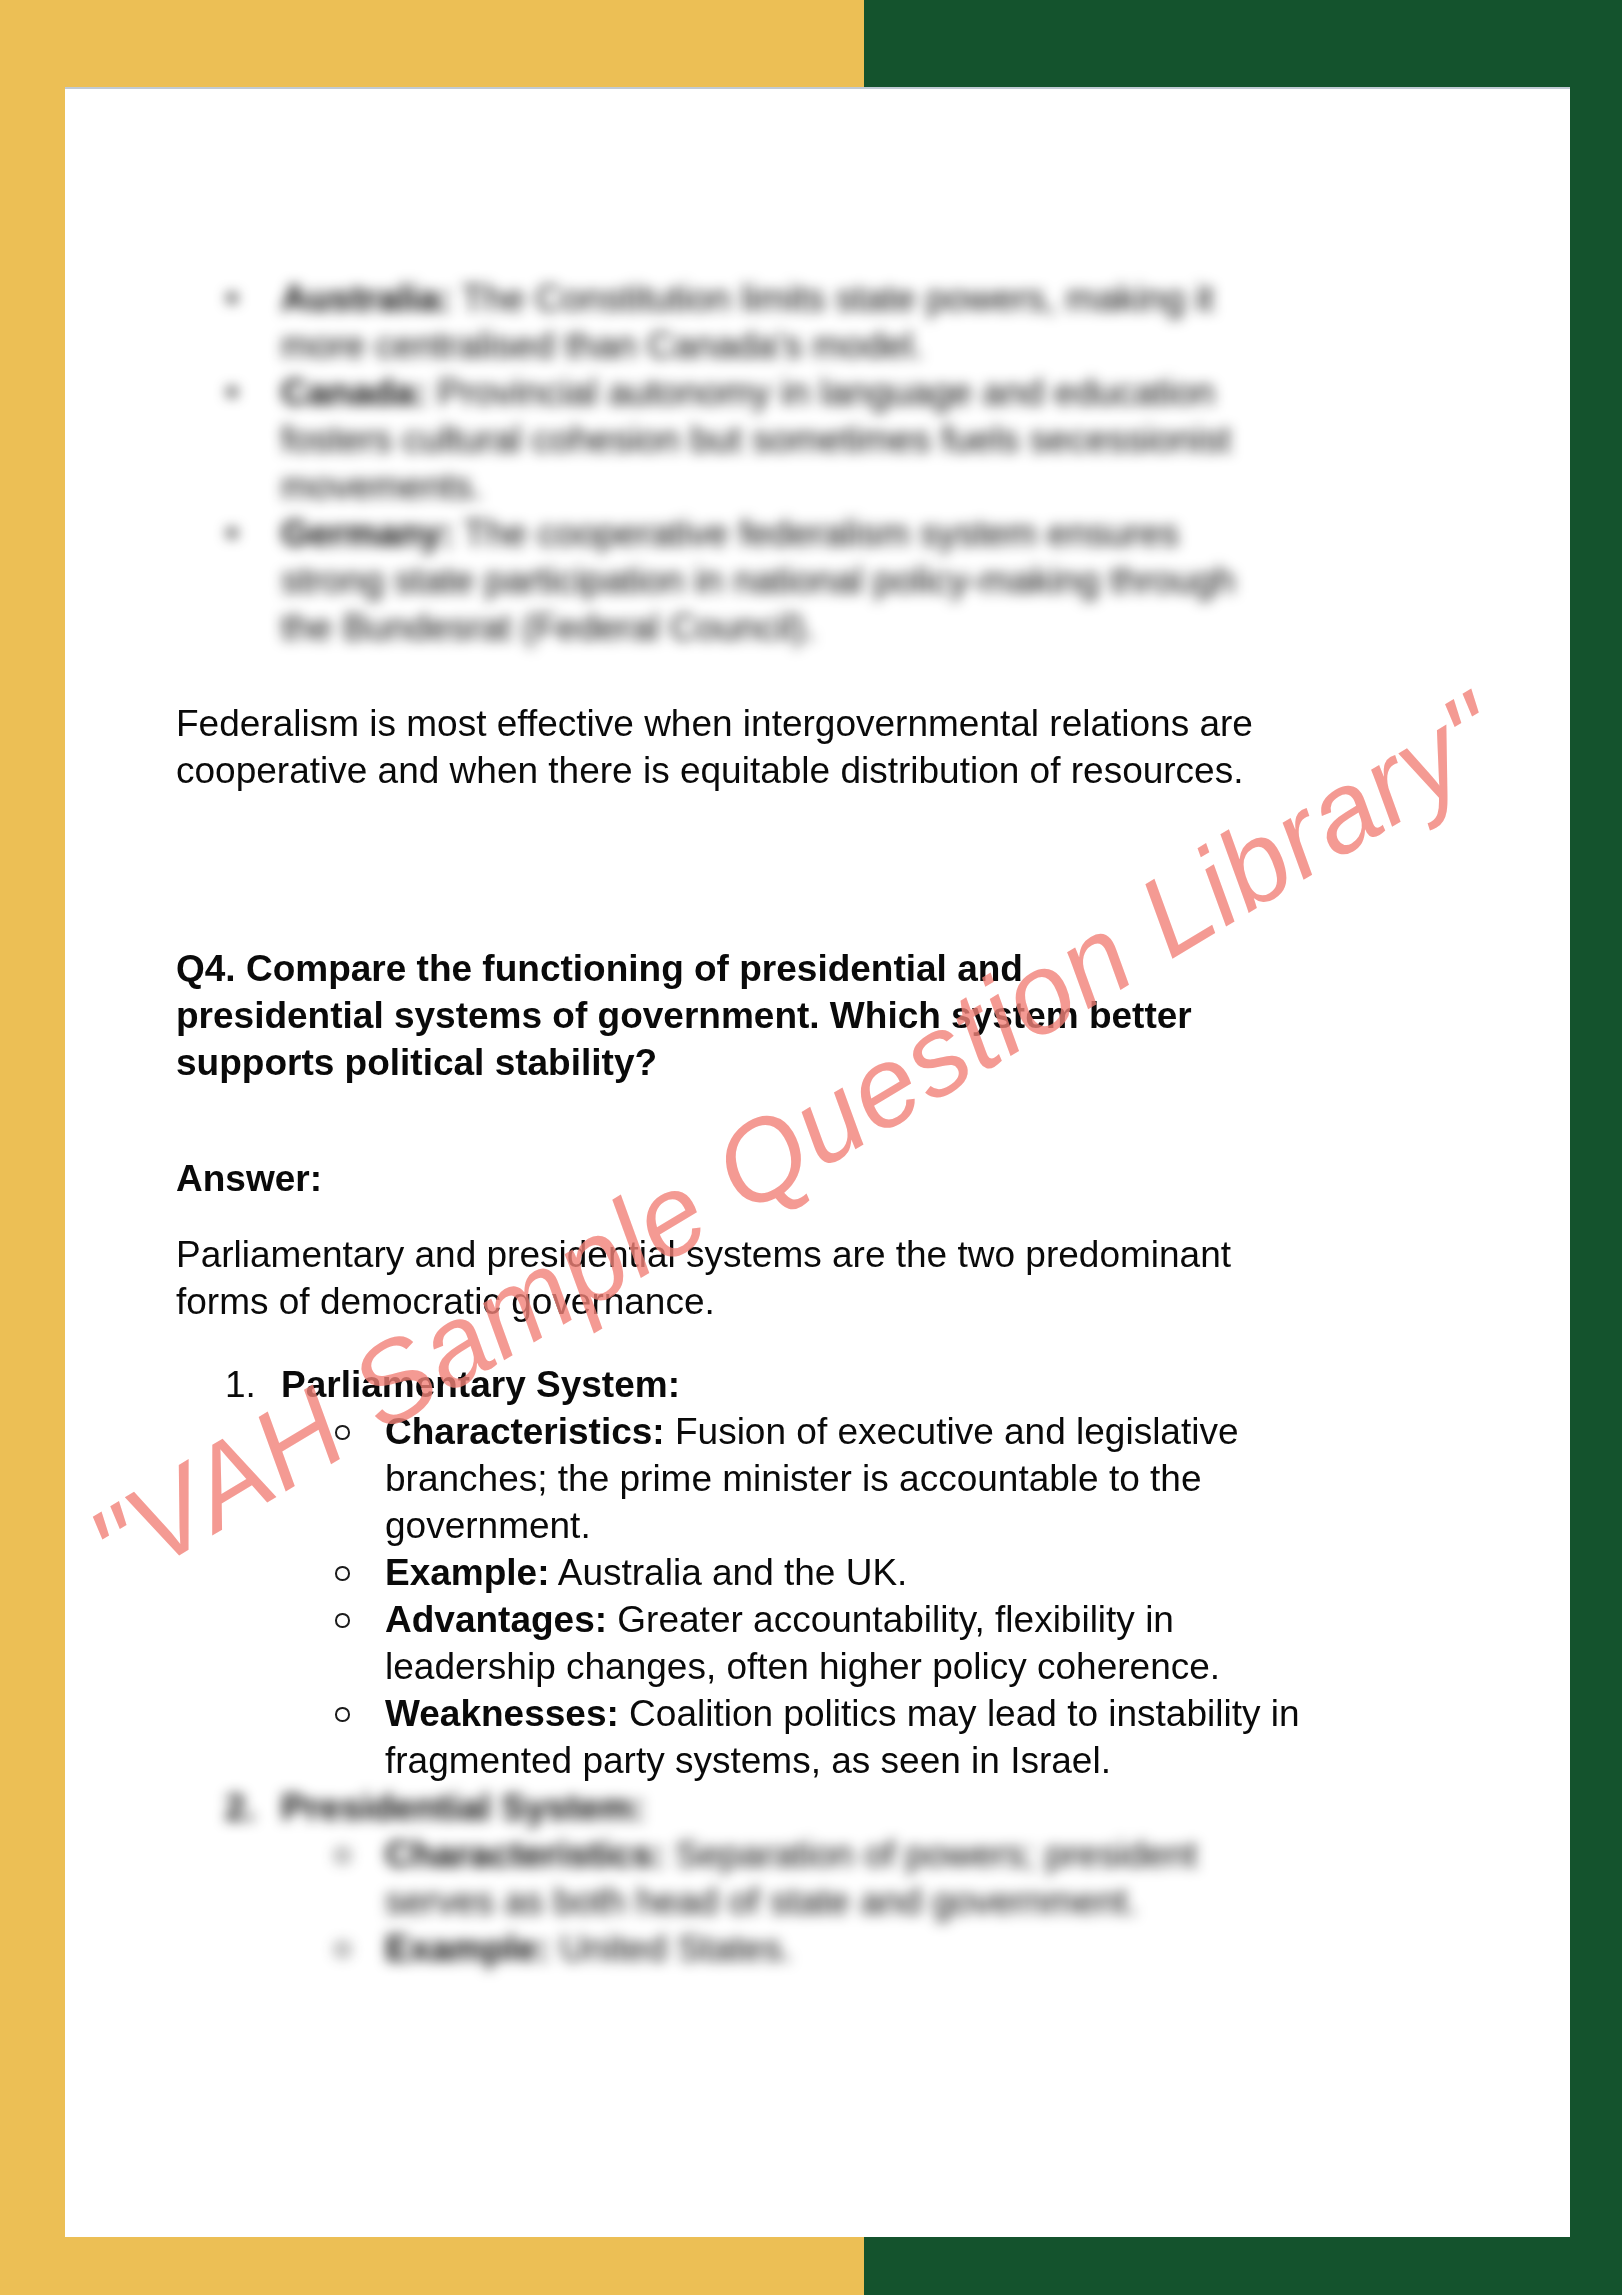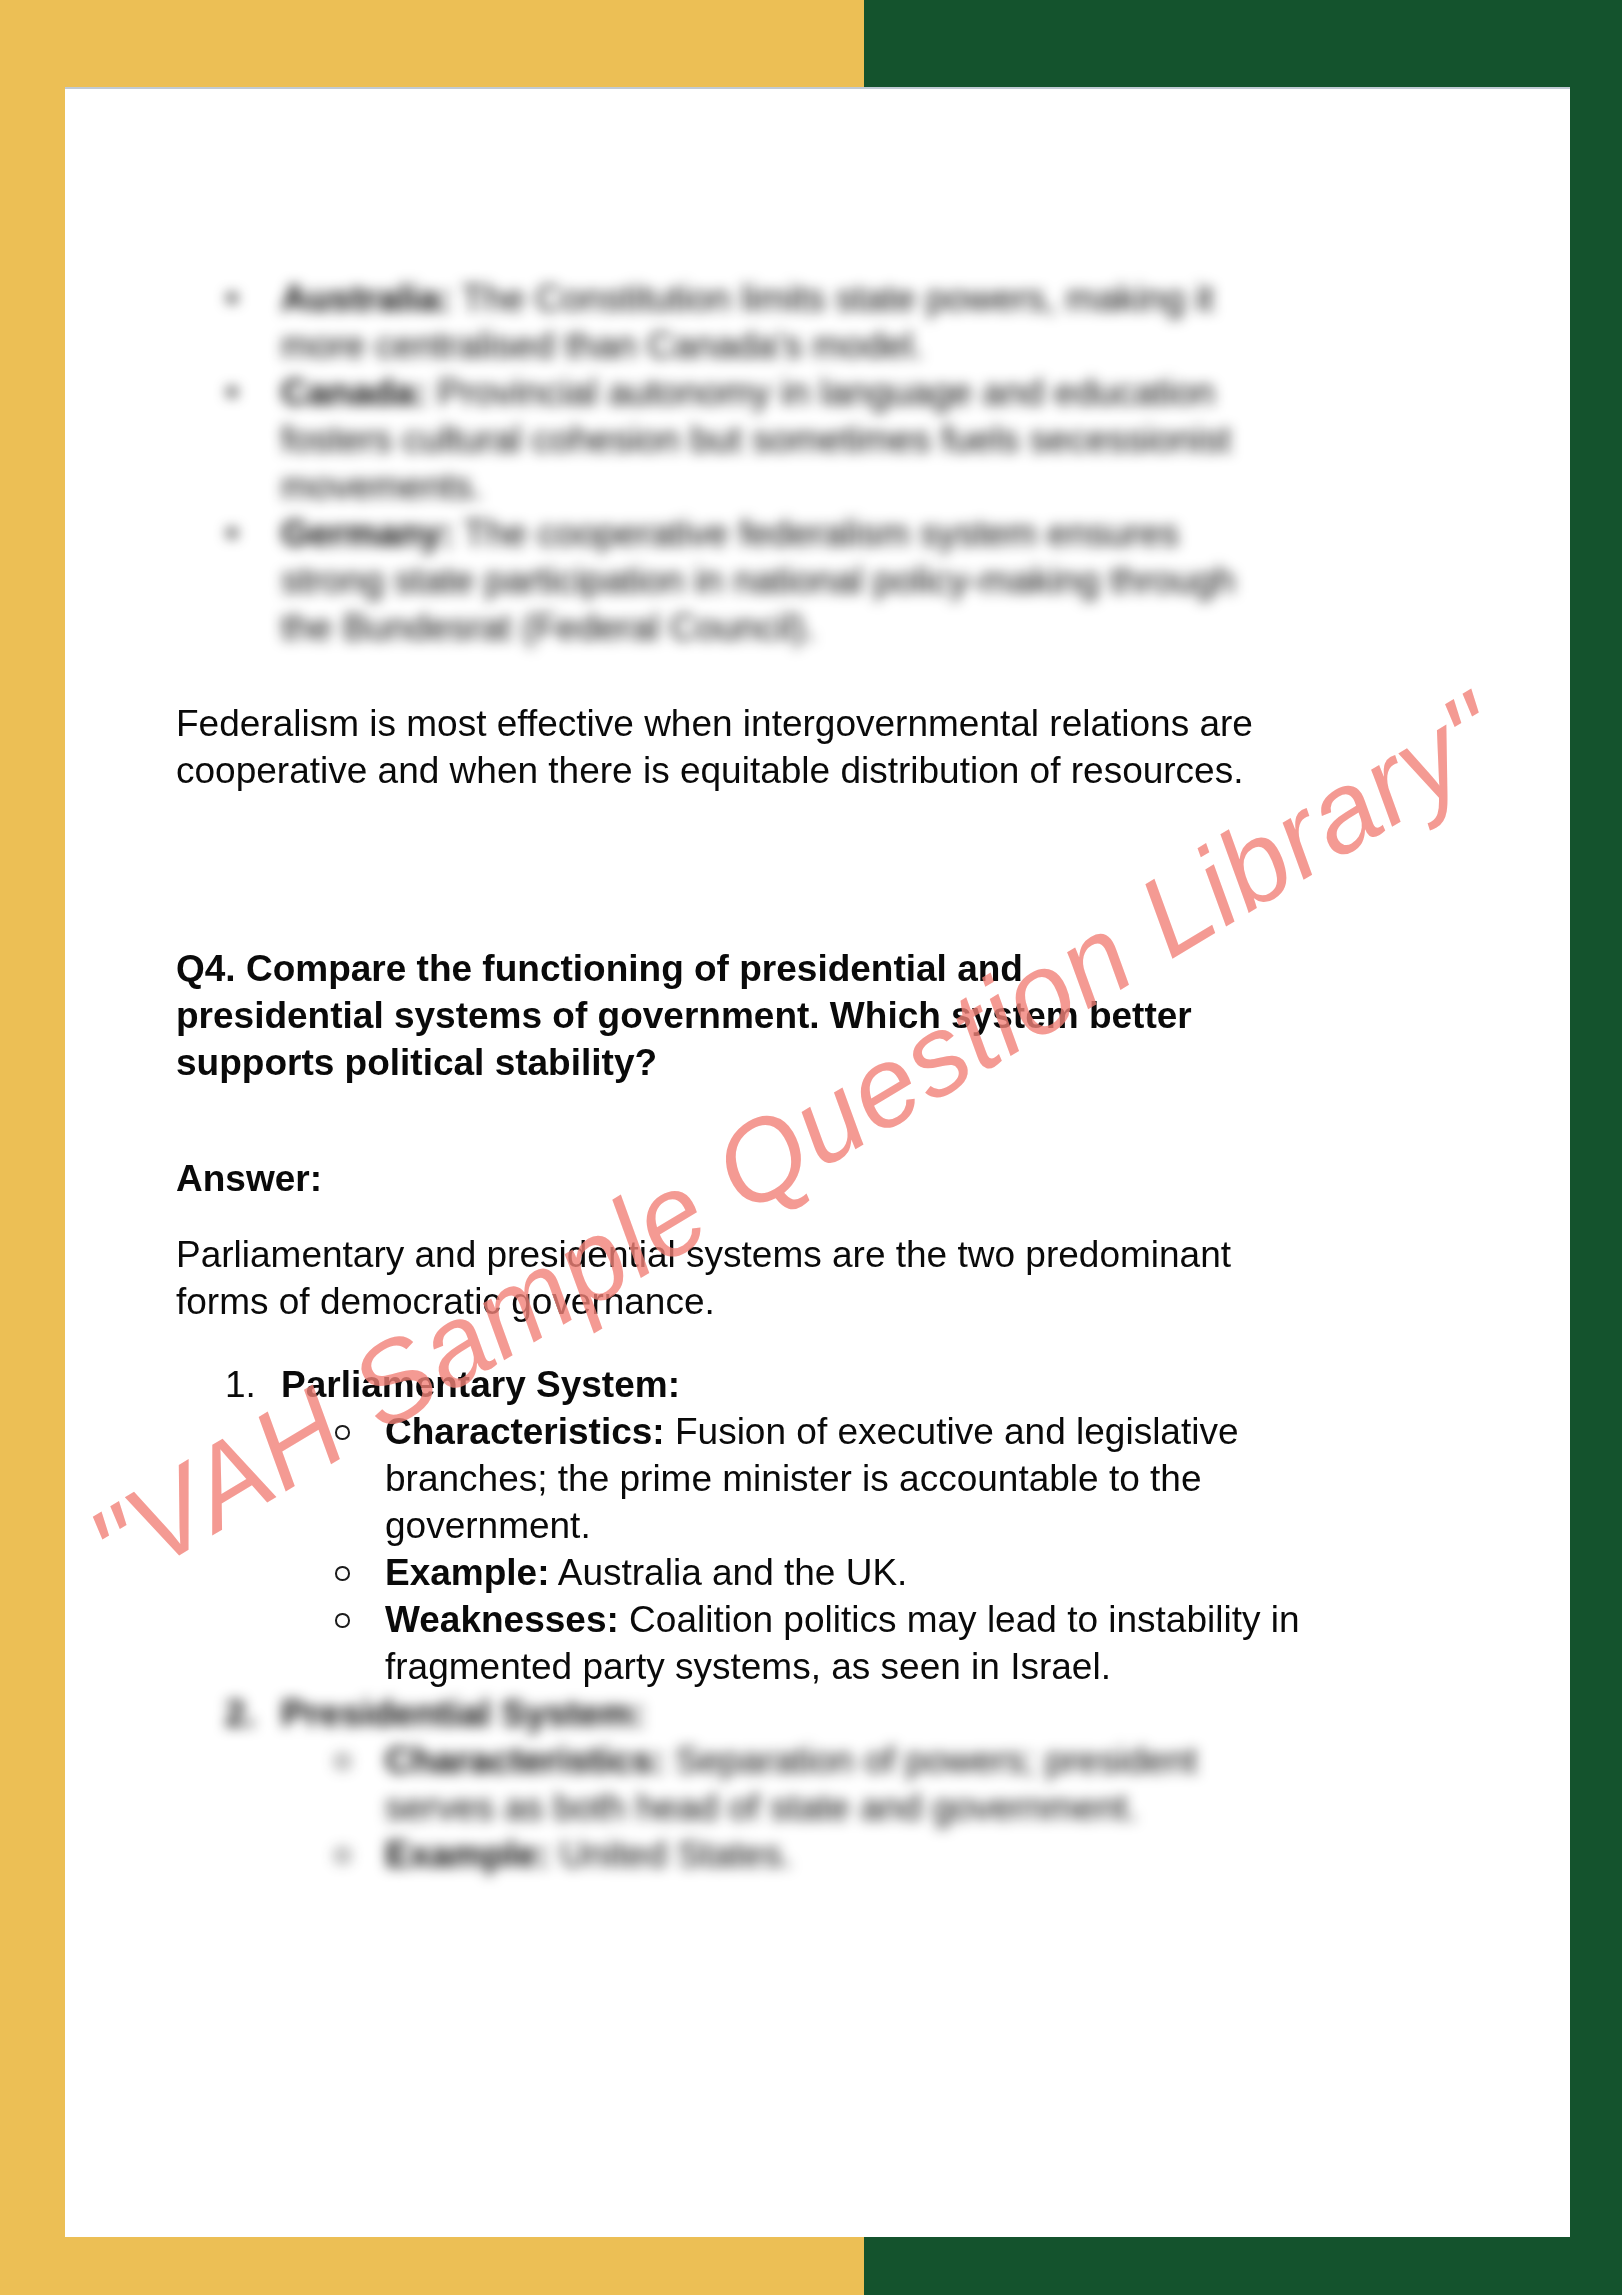--- a/index.html
+++ b/index.html
@@ -103,20 +103,25 @@
           <div class="line"><b class="bold">Characteristics:</b><span> Fusion of executive and legislative</span></div>
           <div class="line">branches; the prime minister is accountable to the</div>
           <div class="line">government.</div>
         </li>
         <li class="subitem">
           <span class="circ"></span>
           <div class="line"><b class="bold">Example:</b><span> Australia and the UK.</span></div>
         </li>
         <li class="subitem">
           <span class="circ"></span>
+          <div class="line"><b class="bold">Advantages:</b><span> Greater accountability, flexibility in</span></div>
+          <div class="line">leadership changes, often higher policy coherence.</div>
+        </li>
+        <li class="subitem">
+          <span class="circ"></span>
           <div class="line"><b class="bold">Weaknesses:</b><span> Coalition politics may lead to instability in</span></div>
           <div class="line">fragmented party systems, as seen in Israel.</div>
         </li>
       </ul>
     </div>
 
     <div class="blurred">
       <div class="numwrap">
         <span class="num line bold">2.</span>
         <div class="line bold ltitle">Presidential System:</div>

